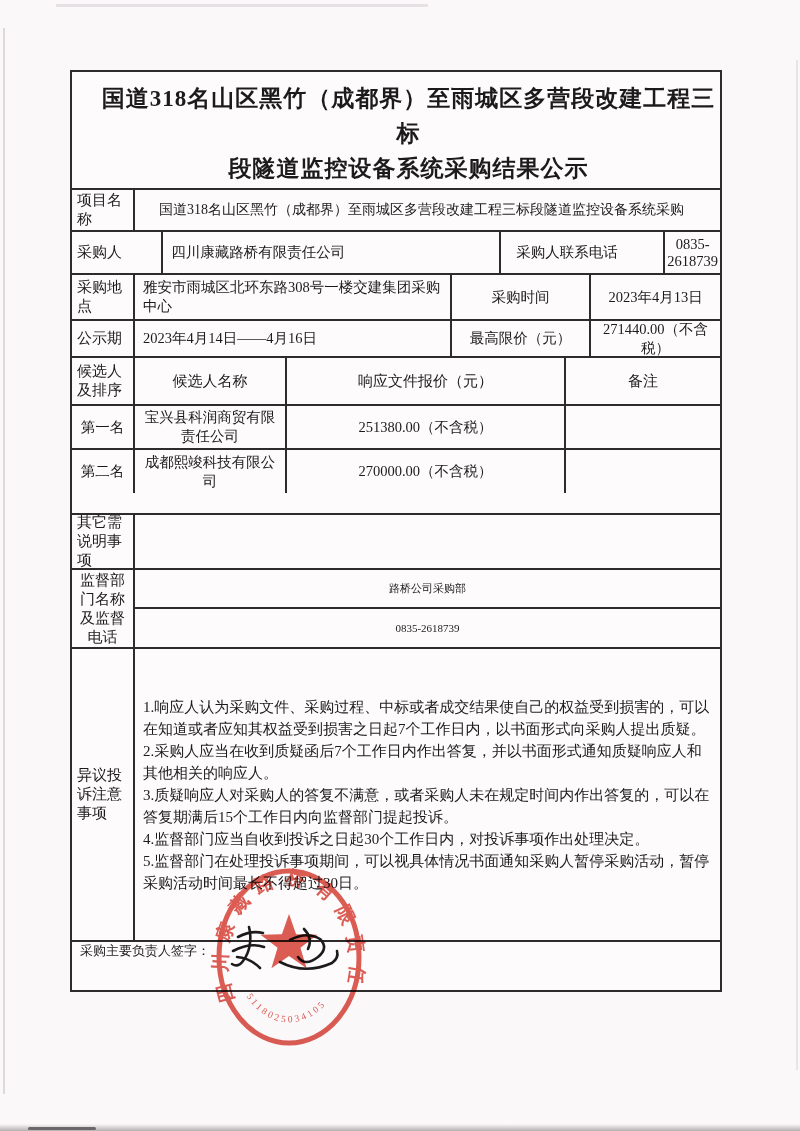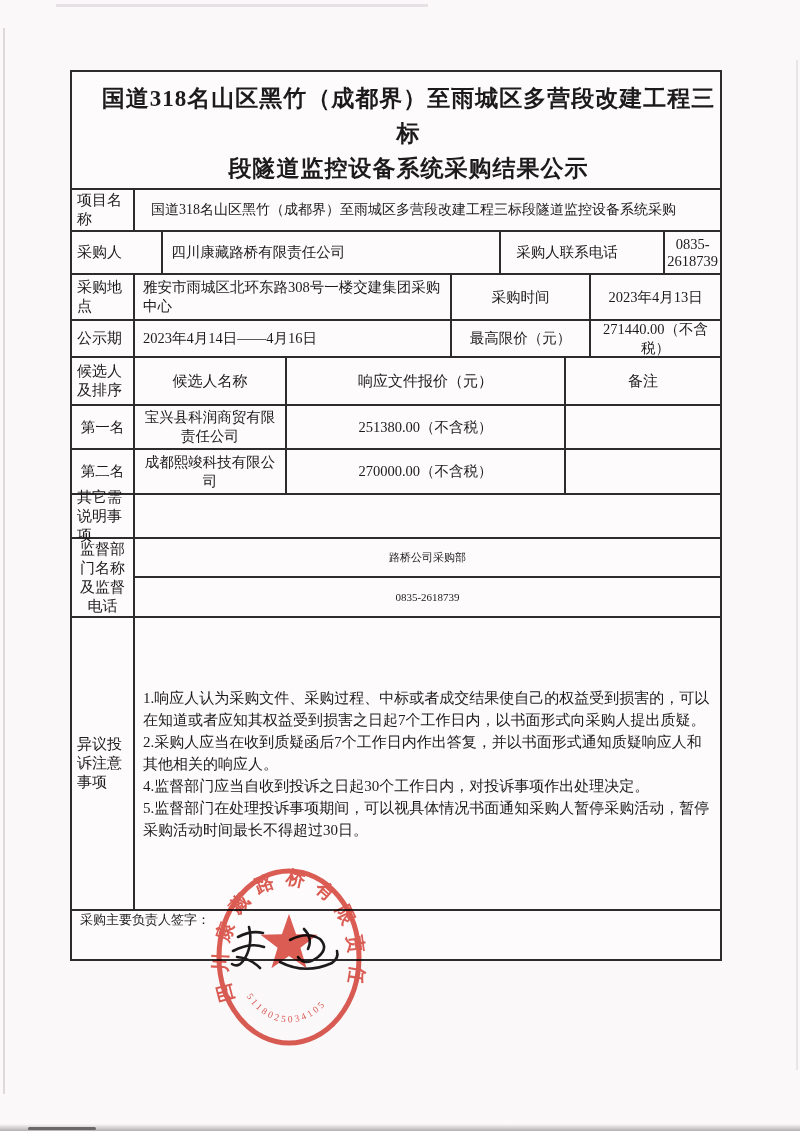--- a/index.html
+++ b/index.html
@@ -28,24 +28,24 @@
   .c { border-left:2px solid #2e2b2c; display:flex; align-items:center; }
   .c:first-child { border-left:none; }
 
   .title-row { height:116px; flex-direction:column; align-items:center; justify-content:center; padding-top:6px; }
   .title-line { font-size:23px; font-weight:bold; line-height:35px; letter-spacing:1px; text-align:center; }
 
   .label { width:61px; padding:3px 5px; font-size:15px; line-height:19px; }
   .label.ctr { justify-content:center; text-align:center; padding:3px 2px; }
 
   .r1 { height:42px; } .r2 { height:43px;gap:30px; } .r3 { height:46px; } .r4 { height:37px; }
-  .r5 { height:48px; } .r6 { height:44px; } .r7 { height:45px; } .r8 { height:44px; }
+  .r5 { height:48px; } .r6 { height:44px; } .r7 { height:45px; } .r8 { height:55px;margin-top:20px; }
   .r9 { height:79px; } .r10 { height:293px; } .r11 { height:50px; }
 
-  .v-wide { flex:1; padding:3px 16px; font-size:14px; }
+  .v-wide { flex:1; padding:3px 24px; font-size:14px; }
   .v1 { width:317px; padding:3px 8px; font-size:14.5px; line-height:19px; }
   .k2 { width:139px; justify-content:center; text-align:center; font-size:14.5px; padding:2px 2px; }
   .v2 { flex:1; justify-content:center; text-align:center; font-size:14.5px; padding:3px 2px; }
 
   .cand-rank  { width:61px;  justify-content:center; text-align:center; font-size:14.5px; padding:3px 2px; }
   .cand-name  { width:152px; justify-content:center; text-align:center; font-size:14.5px; padding:3px 4px; }
   .cand-price { width:279px; justify-content:center; text-align:center; font-size:14.5px; padding:3px 4px; }
   .cand-note  { flex:1; justify-content:center; text-align:center; font-size:14.5px; }
   .hdr { font-size:15px; }
 
@@ -138,20 +138,21 @@
       <div class="sup-cell">路桥公司采购部</div>
       <div class="sup-cell sub">0835-2618739</div>
     </div>
   </div>
 
   <div class="row r10">
     <div class="c label">异议投诉注意事项</div>
     <div class="c complaint-body">
       <div class="complaint-item">1.响应人认为采购文件、采购过程、中标或者成交结果使自己的权益受到损害的，可以在知道或者应知其权益受到损害之日起7个工作日内，以书面形式向采购人提出质疑。</div>
       <div class="complaint-item">2.采购人应当在收到质疑函后7个工作日内作出答复，并以书面形式通知质疑响应人和其他相关的响应人。</div>
+      <div class="complaint-item">3.质疑响应人对采购人的答复不满意，或者采购人未在规定时间内作出答复的，可以在答复期满后15个工作日内向监督部门提起投诉。</div>
       <div class="complaint-item">4.监督部门应当自收到投诉之日起30个工作日内，对投诉事项作出处理决定。</div>
       <div class="complaint-item">5.监督部门在处理投诉事项期间，可以视具体情况书面通知采购人暂停采购活动，暂停采购活动时间最长不得超过30日。</div>
     </div>
   </div>
 
   <div class="row r11 sign-row">
     <span>采购主要负责人签字：</span>
   </div>
 
 </div>

